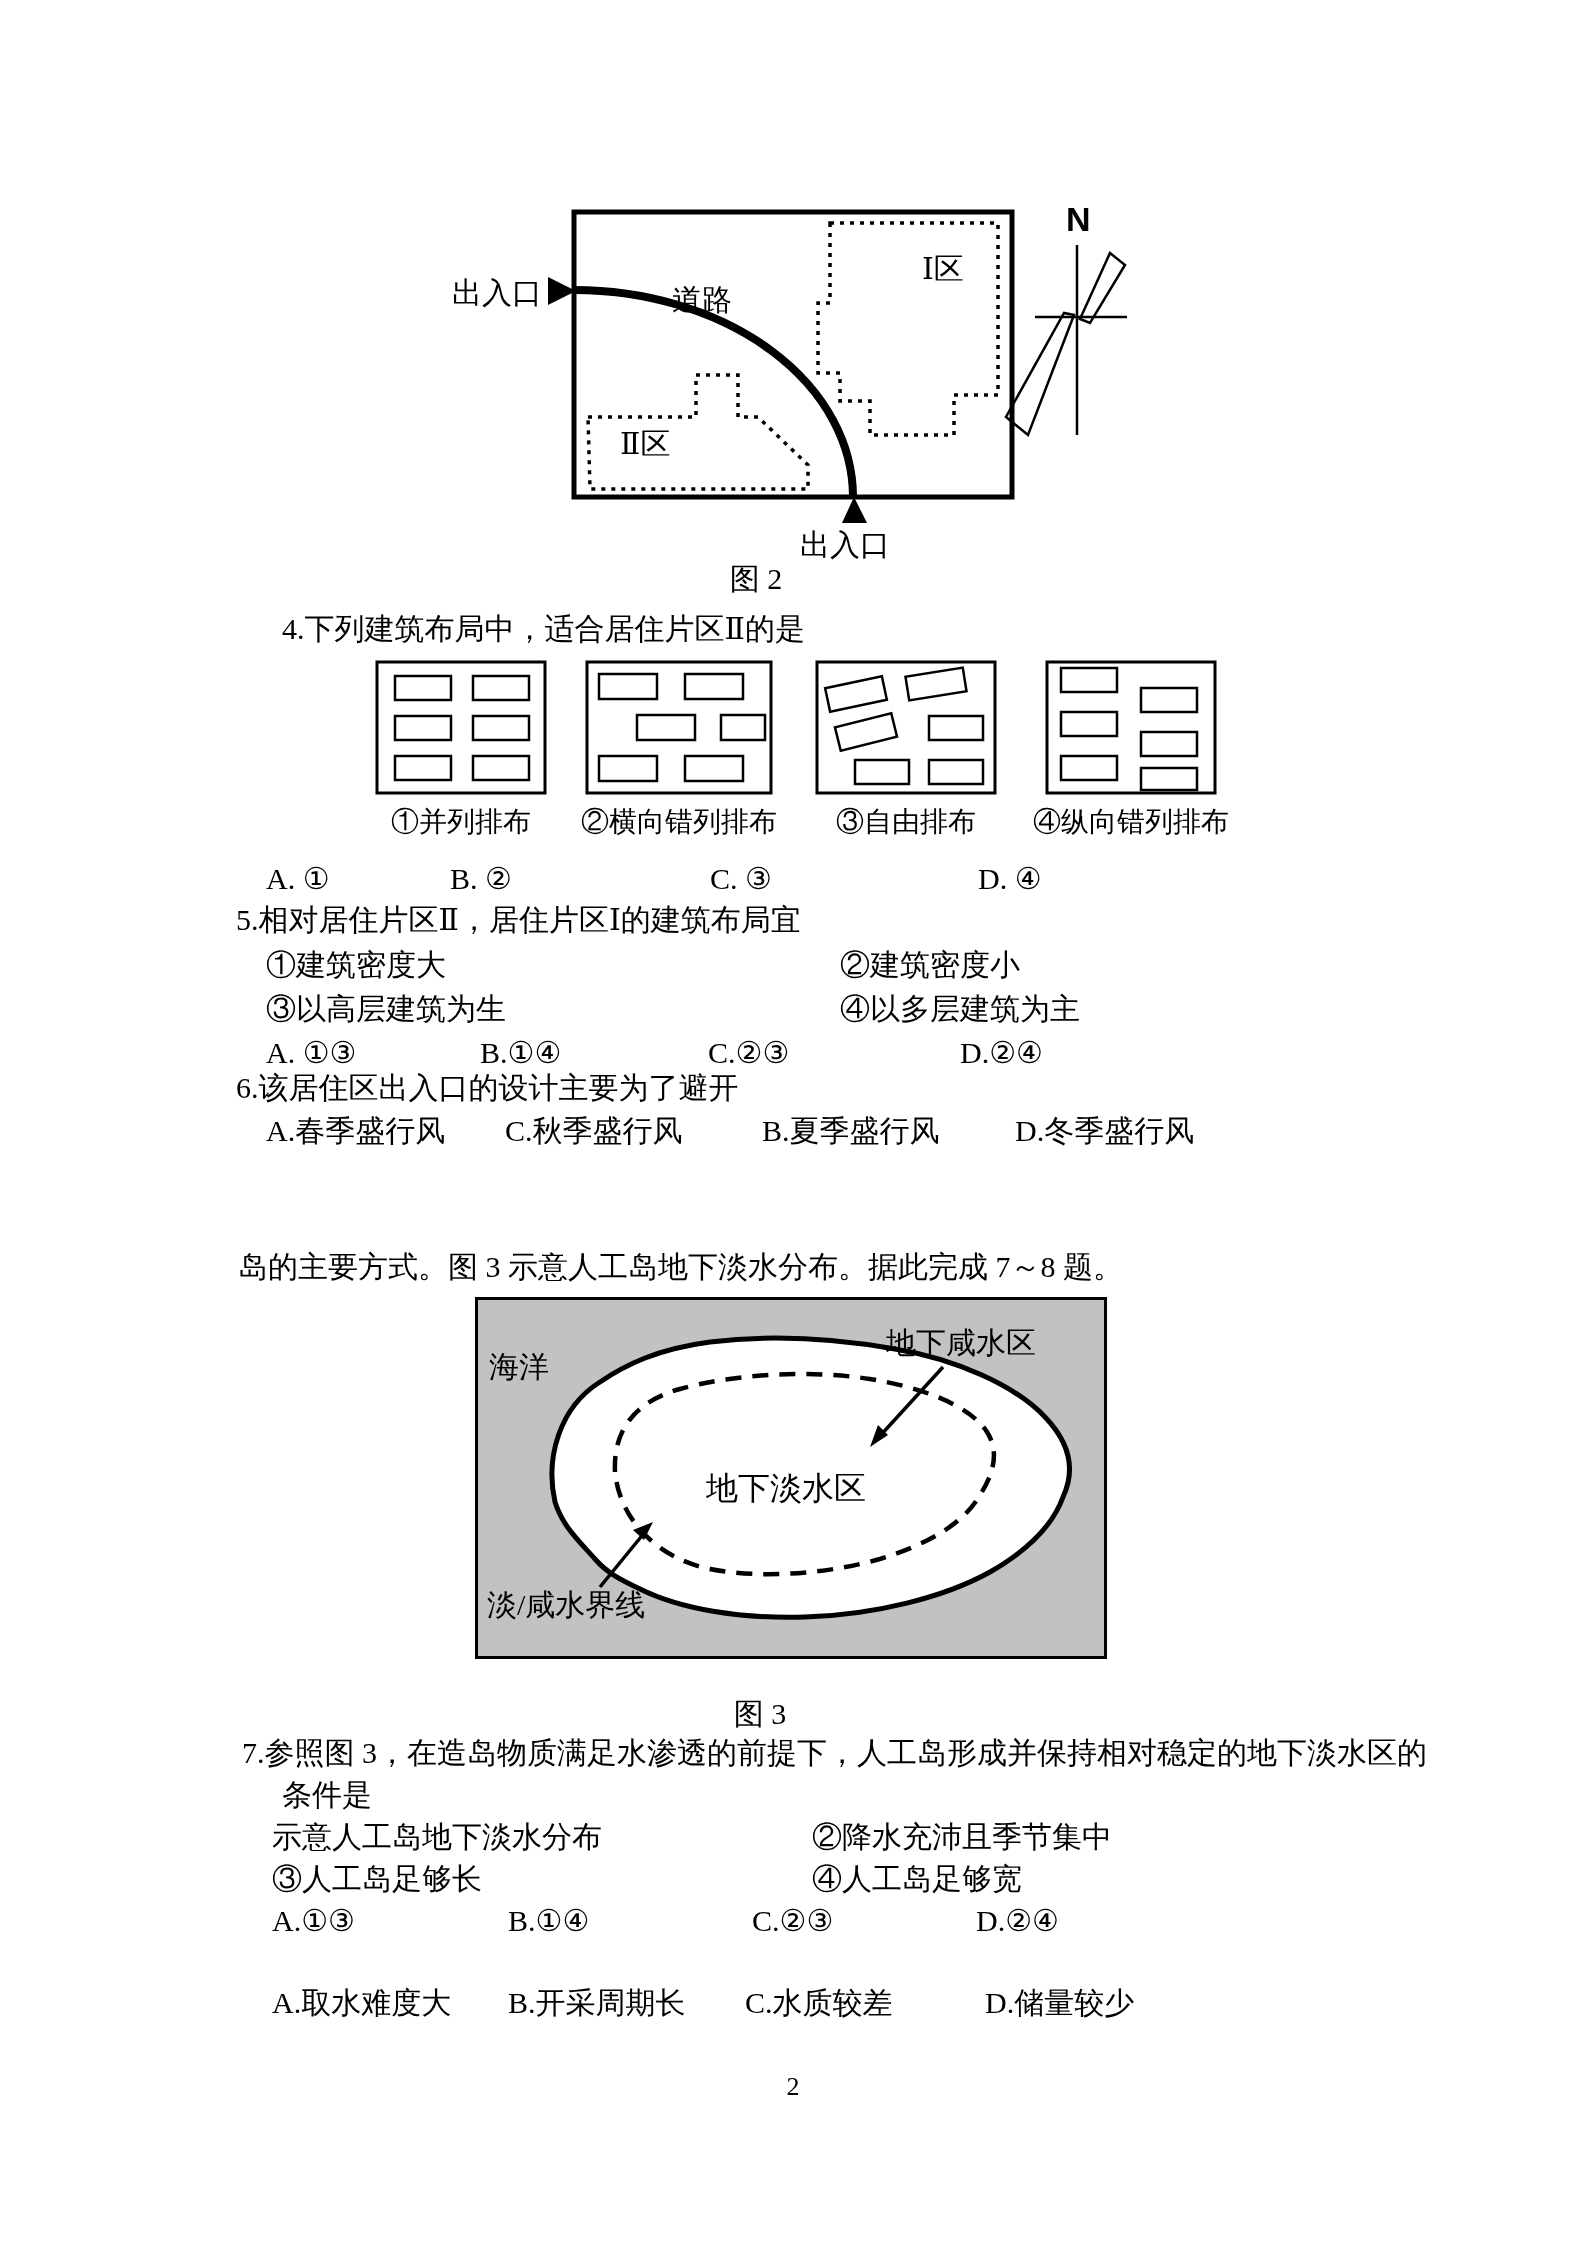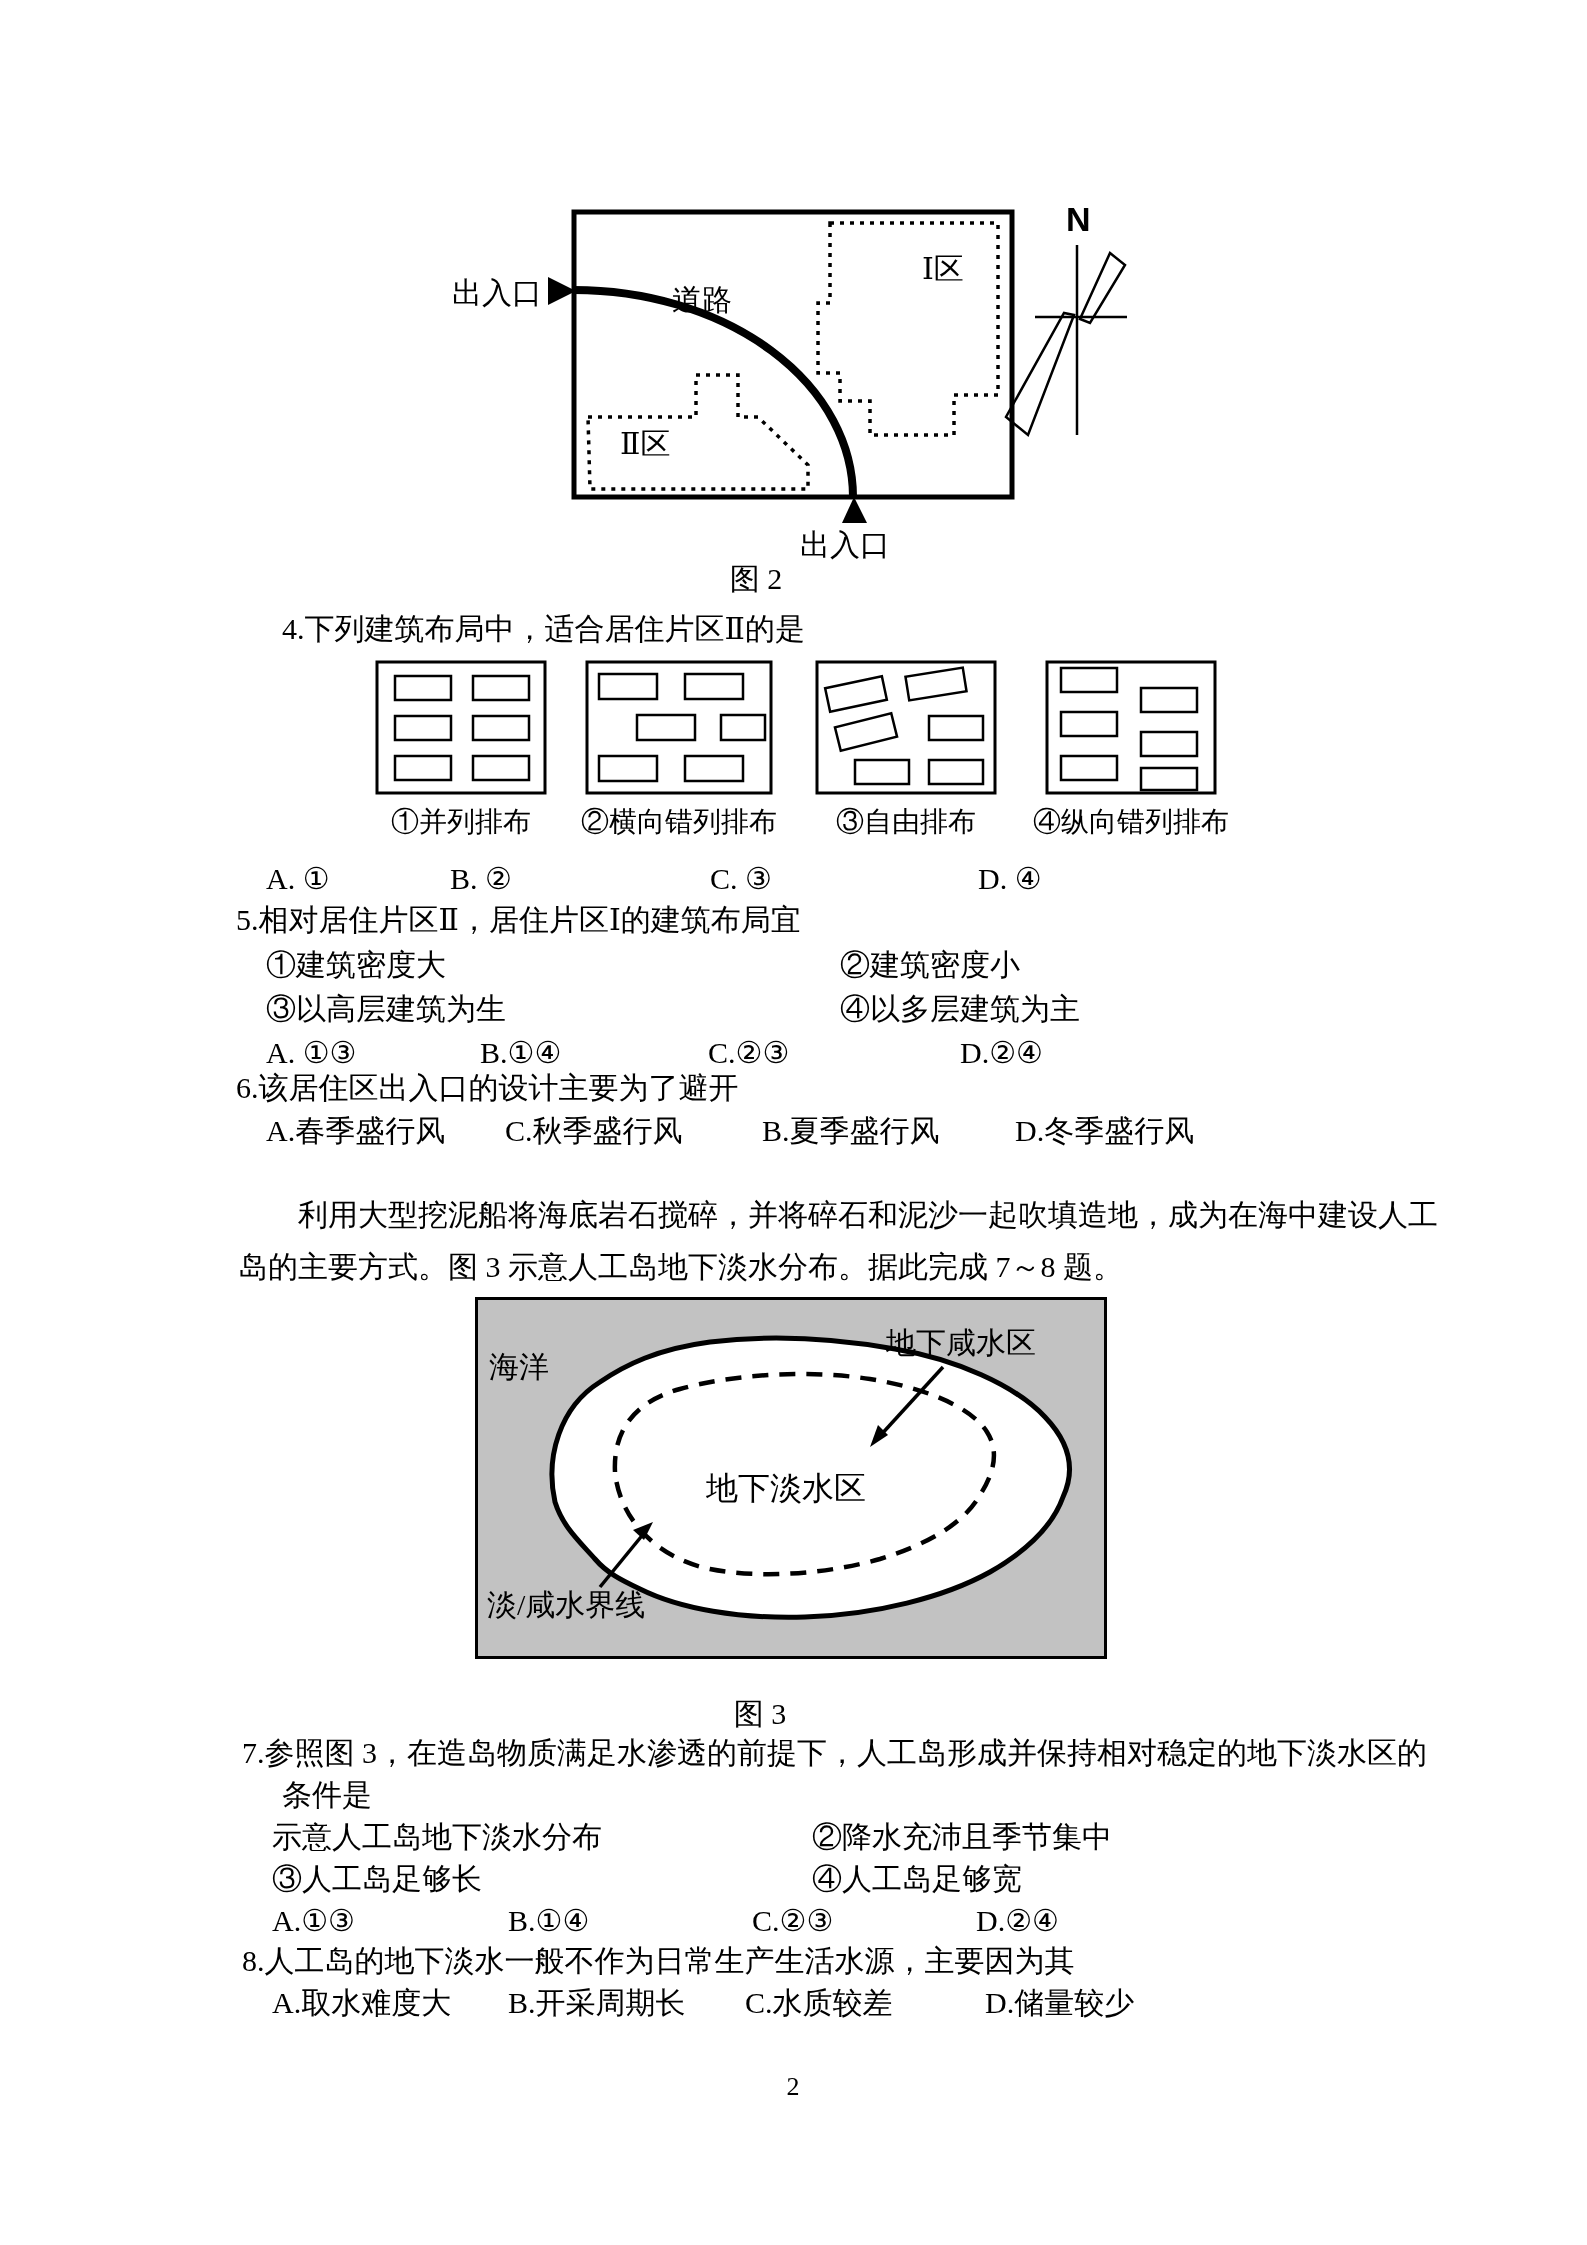--- a/index.html
+++ b/index.html
@@ -115,21 +115,20 @@
   <div class="abs t30" style="left:480px; top:1036px;">B.①④</div>
   <div class="abs t30" style="left:708px; top:1036px;">C.②③</div>
   <div class="abs t30" style="left:960px; top:1036px;">D.②④</div>
 
   <div class="abs t30" style="left:236px; top:1071px;">6.该居住区出入口的设计主要为了避开</div>
   <div class="abs t30" style="left:266px; top:1114px;">A.春季盛行风</div>
   <div class="abs t30" style="left:505px; top:1114px;">C.秋季盛行风</div>
   <div class="abs t30" style="left:762px; top:1114px;">B.夏季盛行风</div>
   <div class="abs t30" style="left:1015px; top:1114px;">D.冬季盛行风</div>
 
-  <div class="abs t30" style="left:298px; top:1198px;">利用大型挖泥船将海底岩石搅碎，并将碎石和泥沙一起吹填造地，成为在海中建设人工</div>
   <div class="abs t30" style="left:238px; top:1250px;">岛的主要方式。图 3 示意人工岛地下淡水分布。据此完成 7～8 题。</div>
 
   <svg class="abs" style="left:475px; top:1297px;" width="632" height="362" viewBox="0 0 632 362">
 
     <rect x="1.5" y="1.5" width="629" height="359" fill="#c2c2c2" stroke="#000" stroke-width="3"></rect>
 
     <path d="M 80,205
              C 70,160 85,110 125,85
              C 150,68 182,52 235,45
              C 292,38 352,40 420,52
@@ -167,21 +166,20 @@
   <div class="abs t30" style="left:282px; top:1778px;">条件是</div>
   <div class="abs t30" style="left:272px; top:1820px;">示意人工岛地下淡水分布</div>
   <div class="abs t30" style="left:812px; top:1820px;">②降水充沛且季节集中</div>
   <div class="abs t30" style="left:272px; top:1862px;">③人工岛足够长</div>
   <div class="abs t30" style="left:812px; top:1862px;">④人工岛足够宽</div>
   <div class="abs t30" style="left:272px; top:1904px;">A.①③</div>
   <div class="abs t30" style="left:508px; top:1904px;">B.①④</div>
   <div class="abs t30" style="left:752px; top:1904px;">C.②③</div>
   <div class="abs t30" style="left:976px; top:1904px;">D.②④</div>
 
-  <div class="abs t30" style="left:242px; top:1944px;">8.人工岛的地下淡水一般不作为日常生产生活水源，主要因为其</div>
   <div class="abs t30" style="left:272px; top:1986px;">A.取水难度大</div>
   <div class="abs t30" style="left:508px; top:1986px;">B.开采周期长</div>
   <div class="abs t30" style="left:745px; top:1986px;">C.水质较差</div>
   <div class="abs t30" style="left:985px; top:1986px;">D.储量较少</div>
 
   <div class="abs t26 center" style="left:763px; top:2072px; width:60px;">2</div>
 
 </div>
 
 </body></html>

